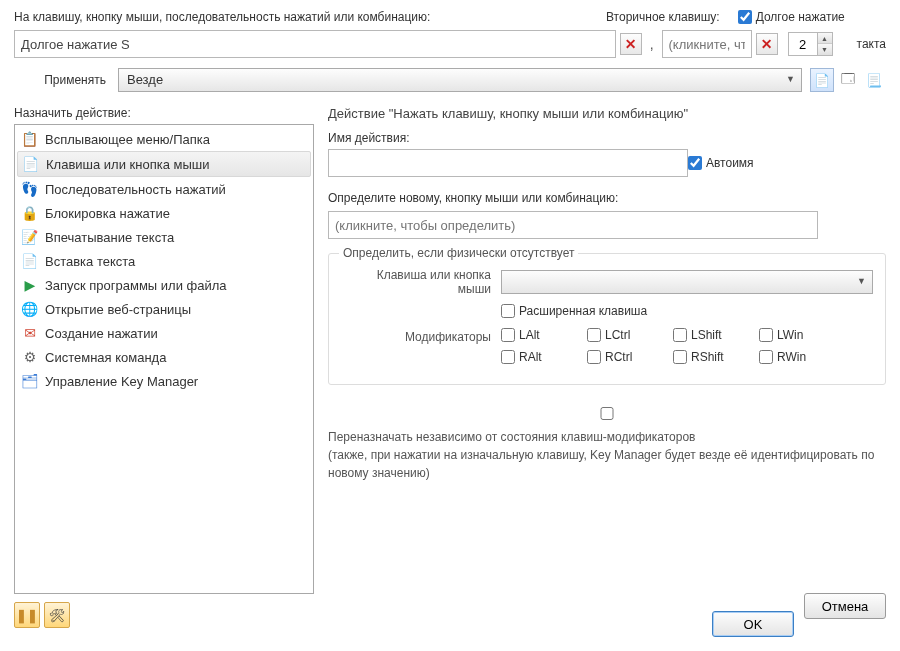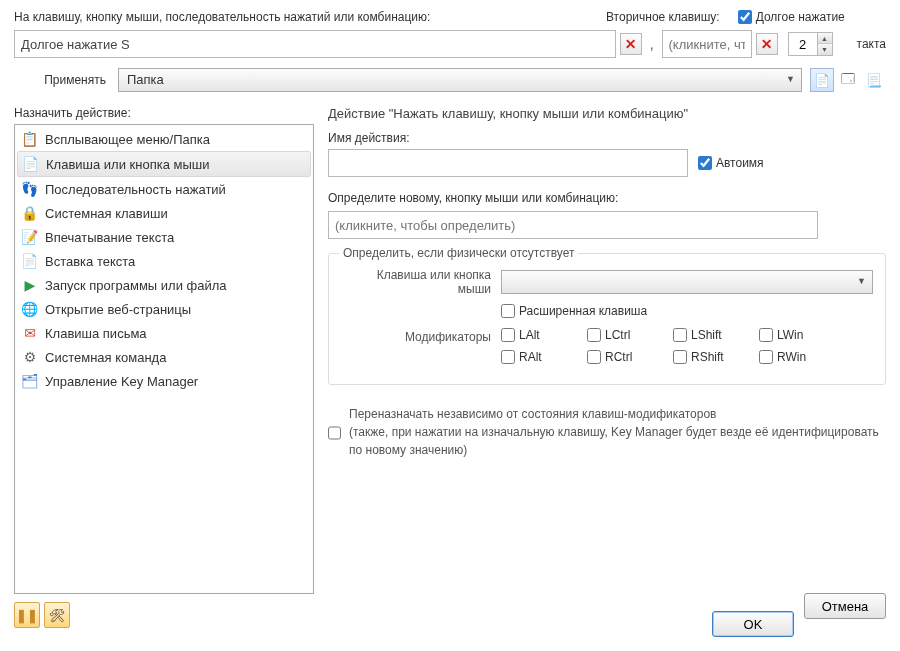--- a/index.html
+++ b/index.html
@@ -112,21 +112,21 @@
   border-radius: 2px;
 }
 .li-icon {
   width: 18px; height: 18px;
   display: flex; align-items: center; justify-content: center;
   font-size: 14px;
 }
 
 
 .panel-title { font-size: 13px; color: #444; margin-bottom: 10px; }
-.field-row { display: flex; align-items: center; gap: 10px; }
+.field-row { display: flex; align-items: center; }
 .name-input { width: 360px; }
 
 .sub-label { margin: 14px 0 6px; }
 .define-input { width: 490px; color: #777; }
 
 .fieldset {
   border: 1px solid #ddd;
   border-radius: 3px;
   padding: 14px 12px 12px;
   margin-top: 14px;
@@ -145,21 +145,21 @@
   background: linear-gradient(#fdfdfd,#e6e6e6);
   position: relative;
 }
 .dropdown::after {
   content: "▼"; position: absolute; right: 6px; top: 5px;
   font-size: 9px; color: #555;
 }
 .mod-grid { display: flex; flex-wrap: wrap; gap: 8px 22px; flex: 1; }
 .mod-grid .chk { width: 64px; }
 
-.reassign-block { margin-top: 20px; display: flex; gap: 8px; }
+.reassign-block { margin-top: 20px; display: flex; gap: 8px; flex-direction: column; }
 .reassign-text { flex: 1; color: #555; line-height: 1.5; }
 
 
 .footer {
   position: absolute;
   bottom: 14px; left: 14px; right: 14px;
   display: flex; align-items: center; justify-content: space-between;
 }
 .footer-left { display: flex; gap: 4px; }
 .mini-btn {
@@ -218,21 +218,21 @@
       <div>▲</div>
       <div>▼</div>
     </div>
   </div>
   <span style="margin-left:20px;">такта</span>
 </div>
 
 <div class="apply-row">
   <div class="apply-label">Применять</div>
   <div class="combo">
-    <span>Папка</span>
+    <span>Везде</span>
   </div>
   <div class="icon-btns">
     <div class="icon-btn">
         <span>📄</span>
       </div>
     <div class="icon-btn plain">
         <span>🗔</span>
       </div>
     <div class="icon-btn plain">
         <span>📃</span>
@@ -251,41 +251,41 @@
         <div class="list-item selected">
           <span class="li-icon" style="color: rgb(199, 138, 42);">📄</span>
           <span>Клавиша или кнопка мыши</span>
         </div>
         <div class="list-item">
           <span class="li-icon" style="color: rgb(58, 123, 213);">👣</span>
           <span>Последовательность нажатий</span>
         </div>
         <div class="list-item">
           <span class="li-icon" style="color: rgb(209, 72, 54);">🔒</span>
-          <span>Системная клавиши</span>
+          <span>Блокировка нажатие</span>
         </div>
         <div class="list-item">
           <span class="li-icon" style="color: rgb(199, 138, 42);">📝</span>
           <span>Впечатывание текста</span>
         </div>
         <div class="list-item">
           <span class="li-icon" style="color: rgb(58, 123, 213);">📄</span>
           <span>Вставка текста</span>
         </div>
         <div class="list-item">
           <span class="li-icon" style="color: rgb(42, 157, 74);">▶</span>
           <span>Запуск программы или файла</span>
         </div>
         <div class="list-item">
           <span class="li-icon" style="color: rgb(42, 157, 74);">🌐</span>
           <span>Открытие веб-страницы</span>
         </div>
         <div class="list-item">
           <span class="li-icon" style="color: rgb(209, 72, 54);">✉</span>
-          <span>Клавиша письма</span>
+          <span>Создание нажатии</span>
         </div>
         <div class="list-item">
           <span class="li-icon" style="color: rgb(102, 102, 102);">⚙</span>
           <span>Системная команда</span>
         </div>
         <div class="list-item">
           <span class="li-icon" style="color: rgb(58, 123, 213);">🗂</span>
           <span>Управление Key Manager</span>
         </div>
       </div>

